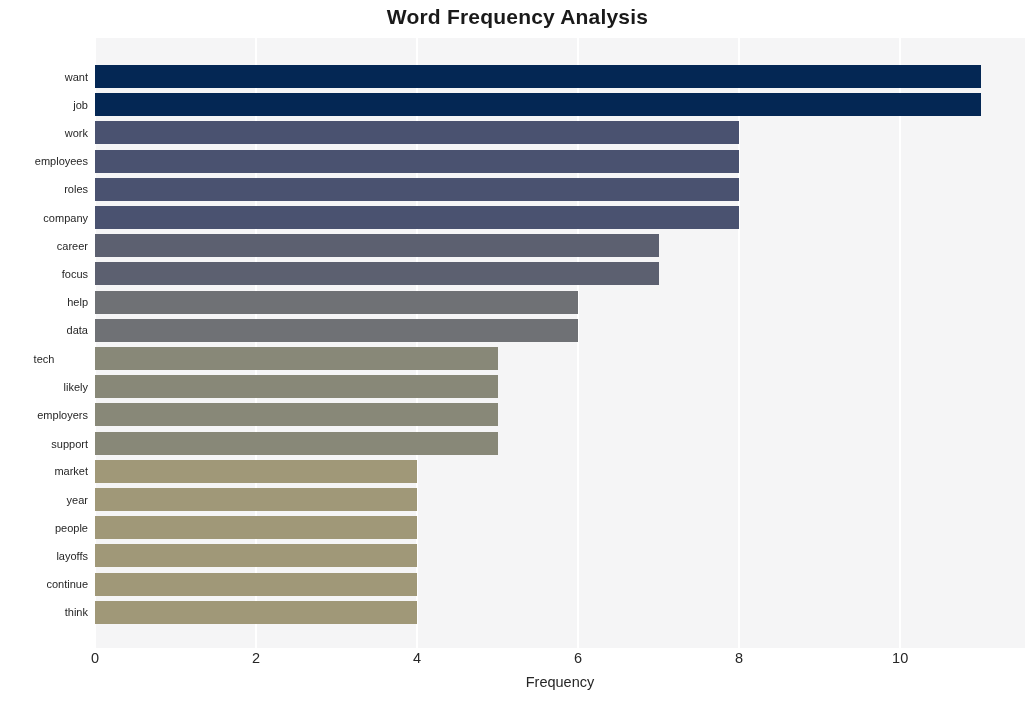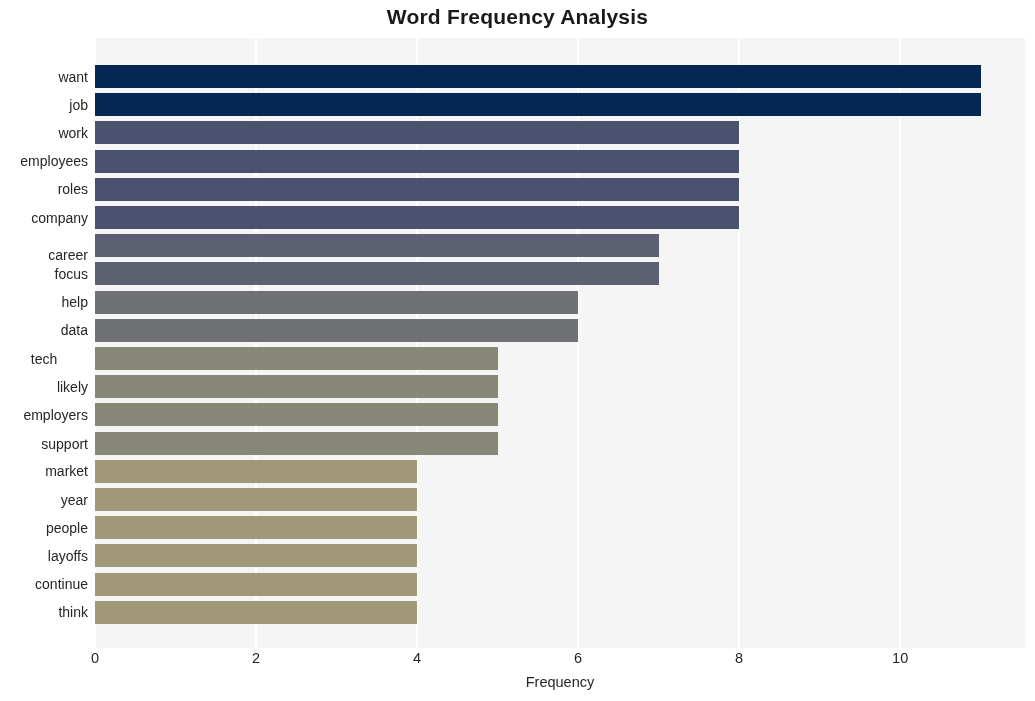--- a/index.html
+++ b/index.html
@@ -73,21 +73,21 @@
     top: 38px;
     width: 88px;
     height: 610px;
   }
 
   .ytick-label {
     position: absolute;
     right: 0;
     width: 88px;
     text-align: right;
-    font-size: 14px;
+    font-size: 11px;
     color: #262626;
     line-height: 14px;
     white-space: nowrap;
   }
 
   #xlabels-layer {
     position: absolute;
     left: 0;
     top: 650px;
     width: 1035px;
@@ -154,21 +154,21 @@
       </div>
   </div>
 
   <div id="ylabels-layer">
       <div class="ytick-label" style="top: 31.5px;">want</div>
       <div class="ytick-label" style="top: 59.7px;">job</div>
       <div class="ytick-label" style="top: 87.9px; padding-left: 33px;">work</div>
       <div class="ytick-label" style="top: 116.1px;">employees</div>
       <div class="ytick-label" style="top: 144.3px;">roles</div>
       <div class="ytick-label" style="top: 172.5px;">company</div>
-      <div class="ytick-label" style="top: 200.7px; margin-top: 9px;">career</div>
+      <div class="ytick-label" style="top: 200.7px;">career</div>
       <div class="ytick-label" style="top: 228.9px;">focus</div>
       <div class="ytick-label" style="top: 257.1px;">help</div>
       <div class="ytick-label" style="top: 285.3px;">data</div>
       <div class="ytick-label" style="top: 313.5px; text-align: center;">tech</div>
       <div class="ytick-label" style="top: 341.7px;">likely</div>
       <div class="ytick-label" style="top: 369.9px;">employers</div>
       <div class="ytick-label" style="top: 399px;">support</div>
       <div class="ytick-label" style="top: 426.3px;">market</div>
       <div class="ytick-label" style="top: 454.5px; margin-left: 7px;">year</div>
       <div class="ytick-label" style="top: 482.7px;">people</div>

